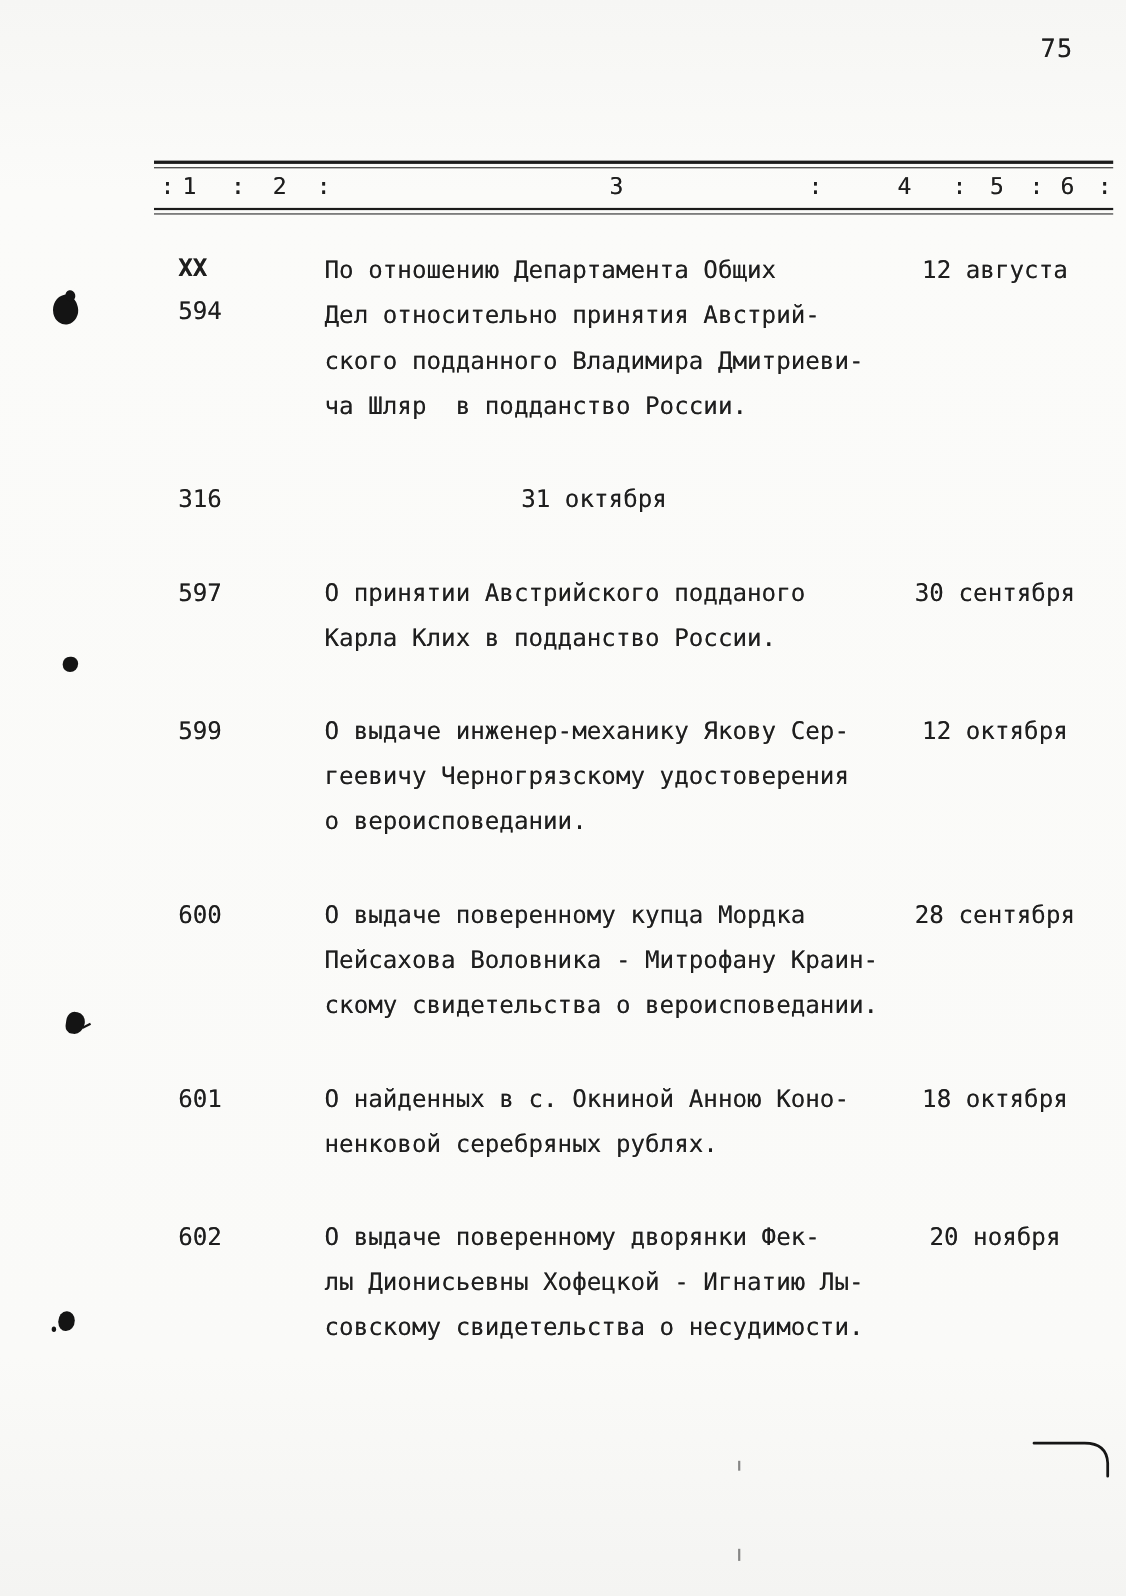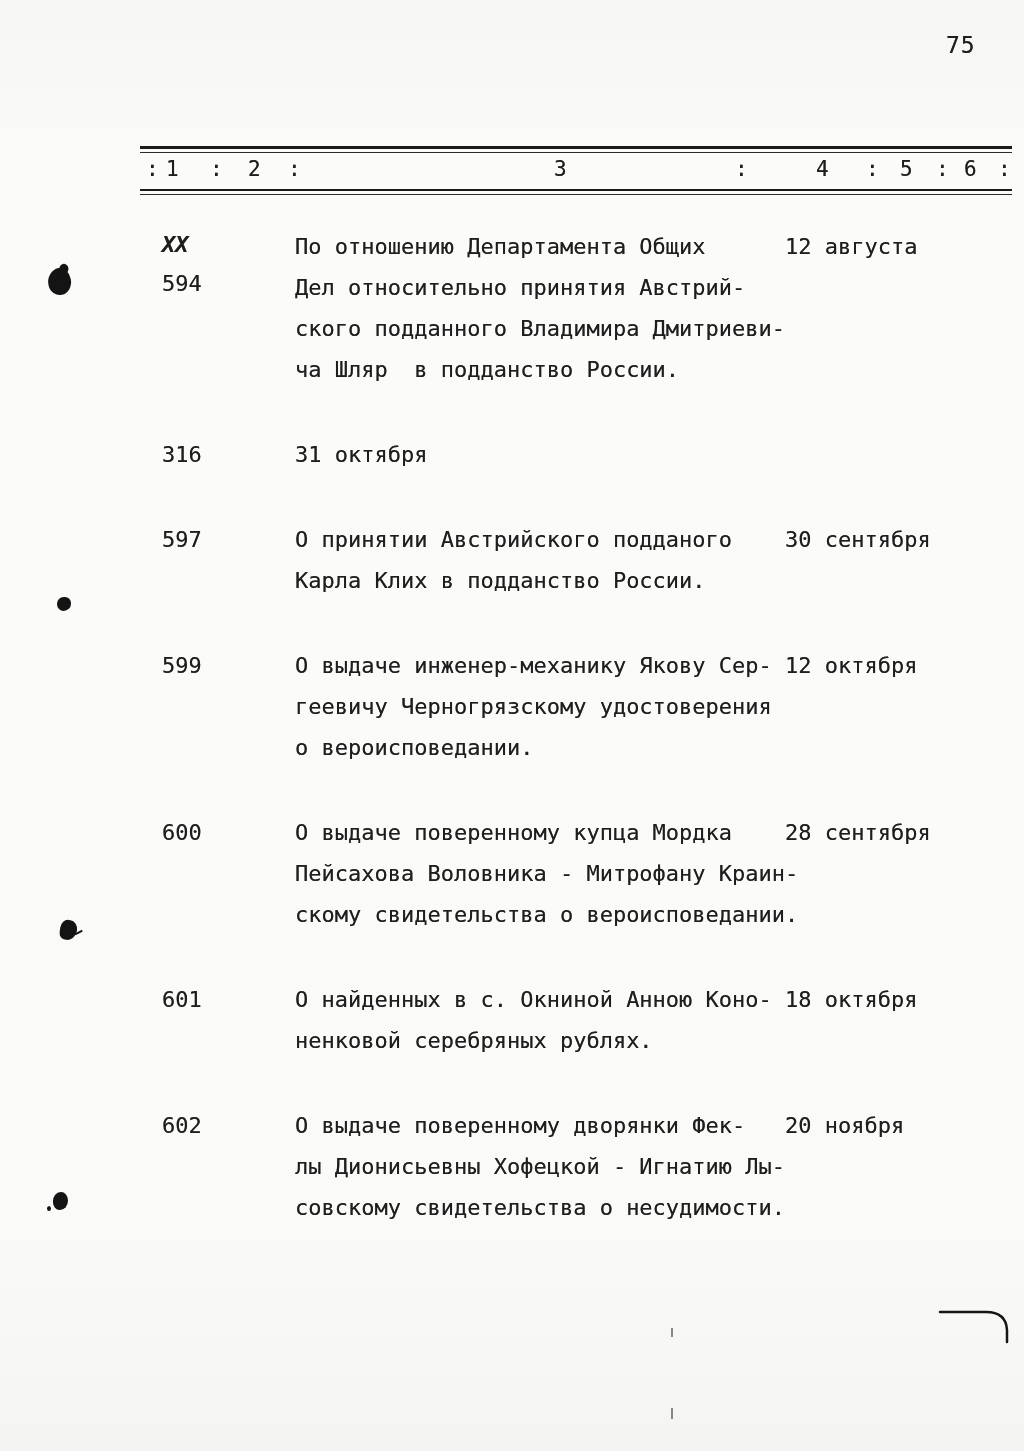--- a/index.html
+++ b/index.html
@@ -56,23 +56,23 @@
   .entry {
     display: grid;
     grid-template-columns: 133px 490px 1fr;
     margin-left: 162px;
     margin-bottom: 44px;
     font-size: 22px;
     line-height: 41px;
     text-shadow: 0 0 0.5px rgba(0,0,0,.55);
   }
   .entry-num { white-space: pre; }
-  .entry-num .mark { font-weight: bold; display: block; line-height: 37px; font-style: italic; }
+  .entry-num .mark { font-weight: bold; display: block; line-height: 37px; }
   .entry-text { white-space: pre; }
-  .entry-date { white-space: pre; padding-left: 0; }
+  .entry-date { white-space: pre; padding-left: 0; text-align: center; }
 
   
   .blot { position: absolute; background: #141414; }
   .blot-a { left: 48px;  top: 268px;  width: 23px; height: 27px; border-radius: 58% 42% 52% 48% / 55% 50% 50% 45%; transform: rotate(-12deg); }
   .blot-a::after { content: ""; position: absolute; left: 14px; top: -3px; width: 9px; height: 10px; background: #141414; border-radius: 50%; }
   .blot-b { left: 57px;  top: 597px;  width: 14px; height: 14px; border-radius: 50% 45% 55% 50%; }
   .blot-c { left: 60px;  top: 920px;  width: 17px; height: 20px; border-radius: 48% 52% 60% 40%; transform: rotate(8deg); }
   .blot-c::after { content: ""; position: absolute; left: 15px; top: 10px; width: 8px; height: 2px; background: #141414; transform: rotate(-35deg); }
   .blot-d { left: 53px;  top: 1192px; width: 15px; height: 18px; border-radius: 52% 48% 55% 45%; }
   .blot-d::after { content: ""; position: absolute; left: -6px; top: 14px; width: 4px; height: 5px; background: #141414; border-radius: 50%; }

